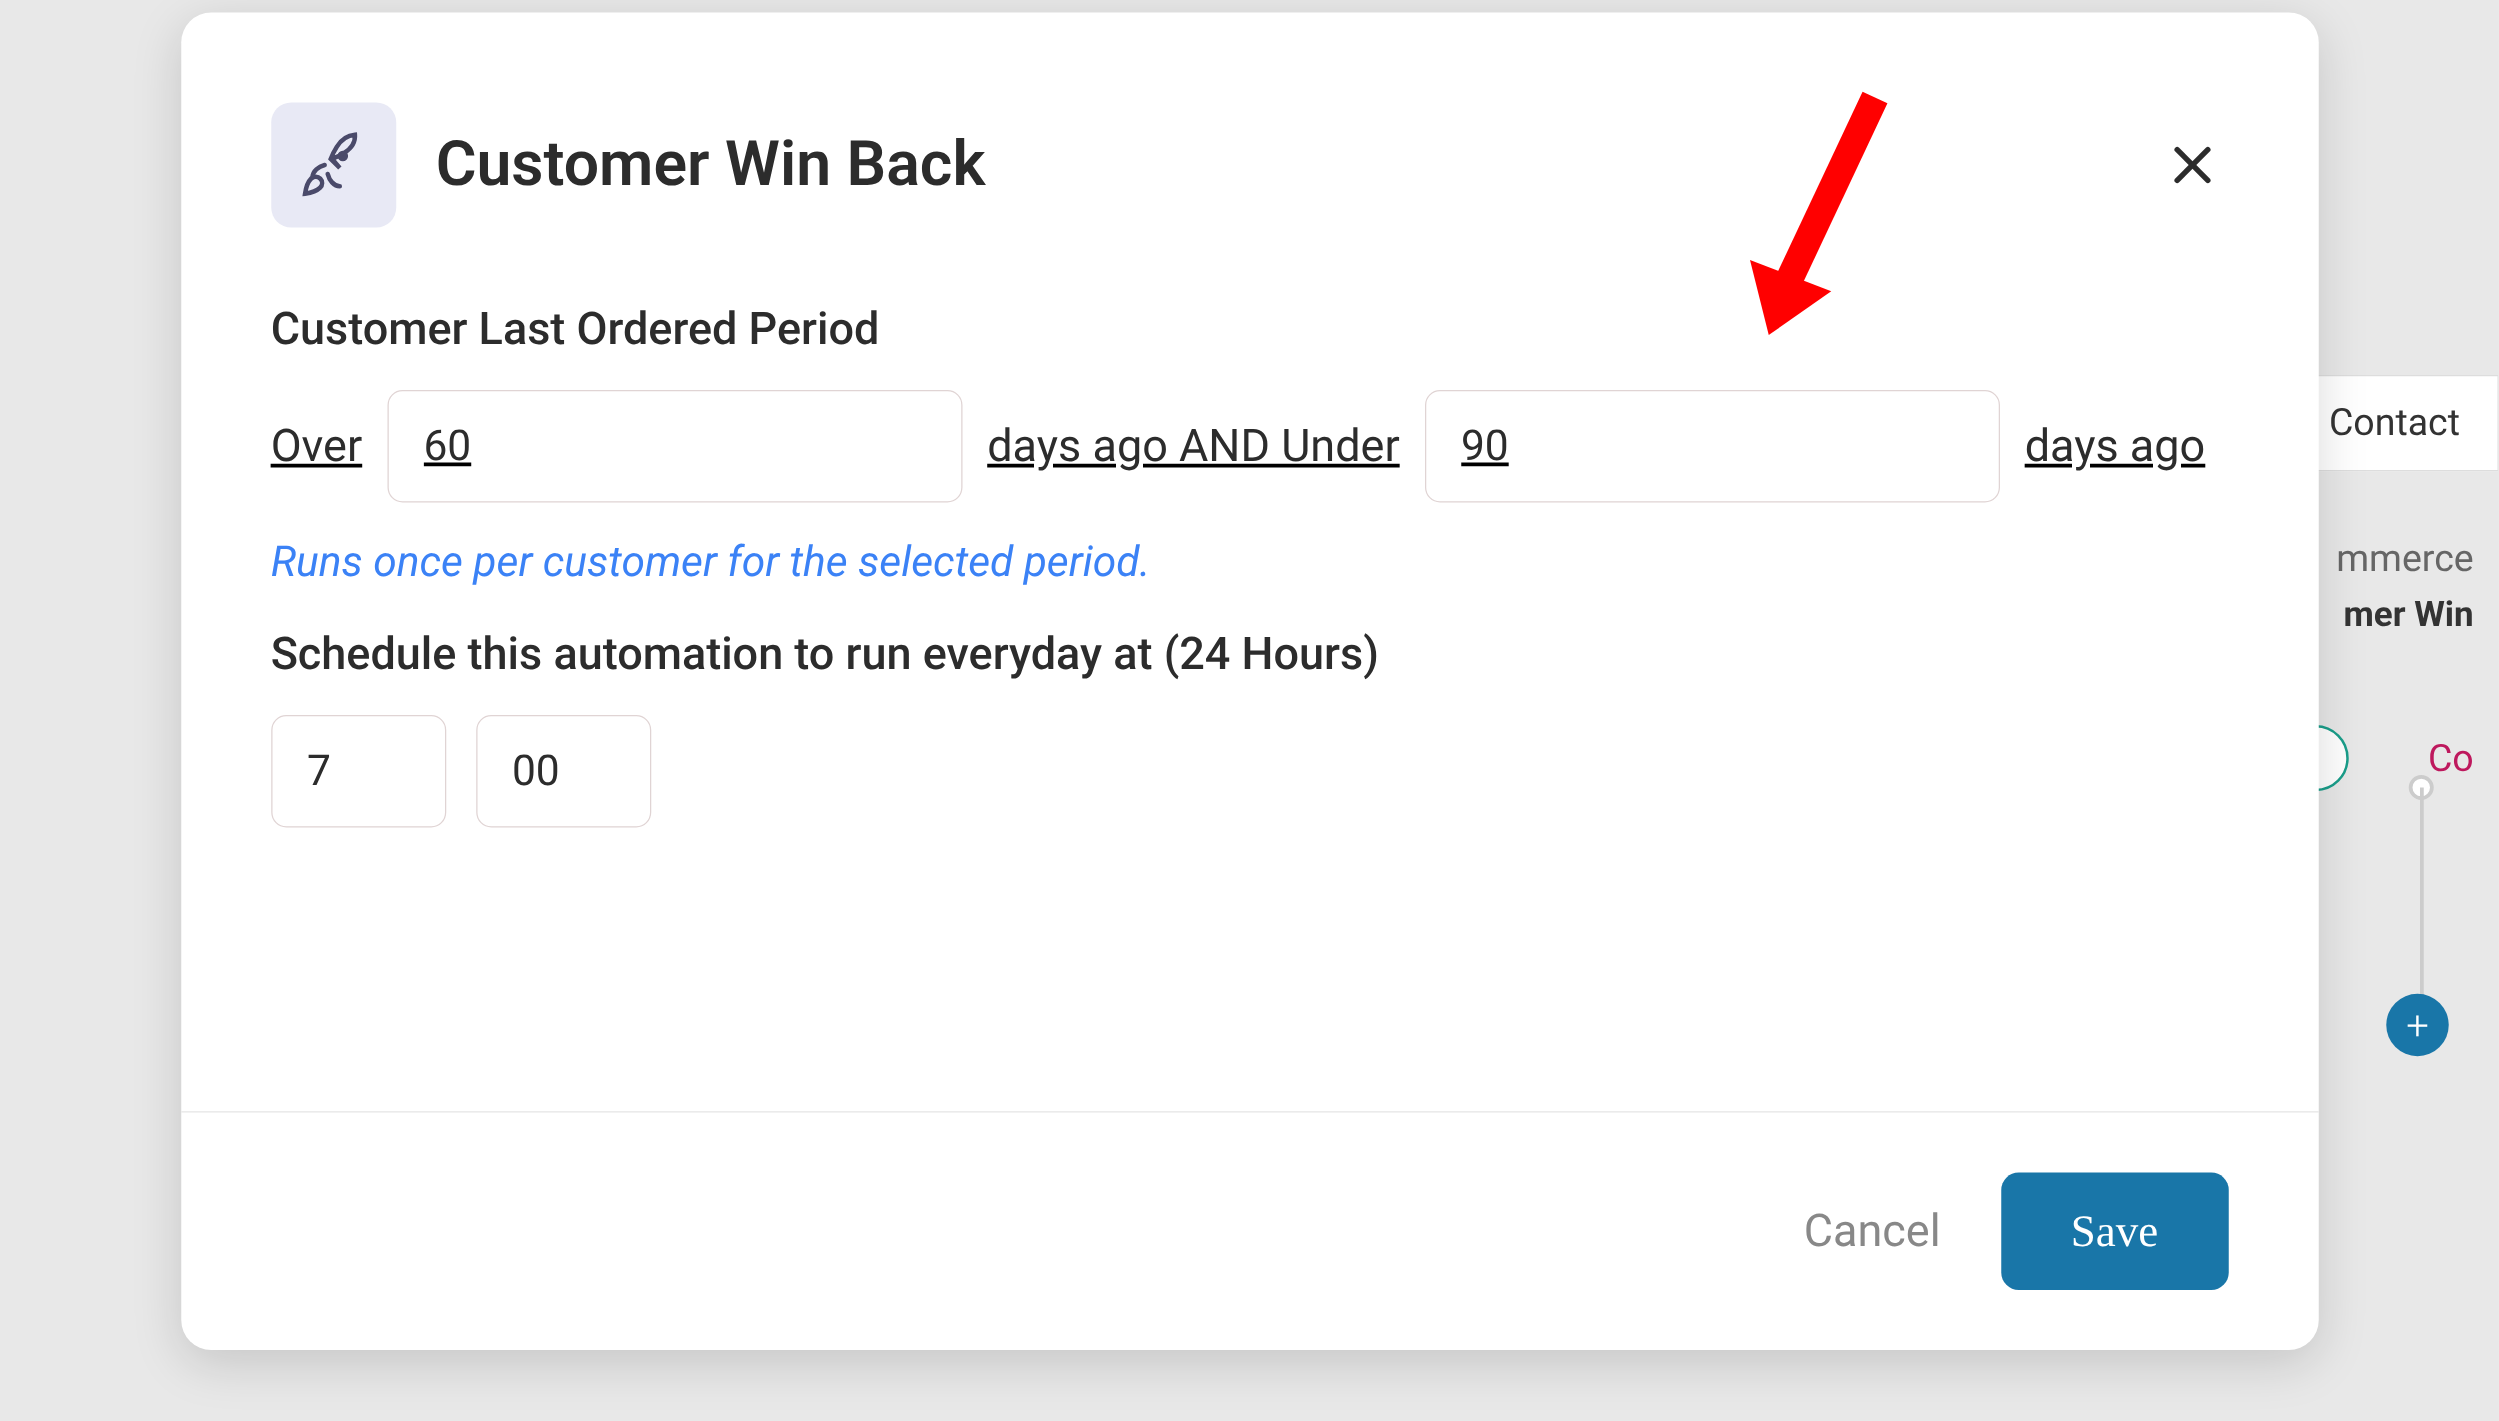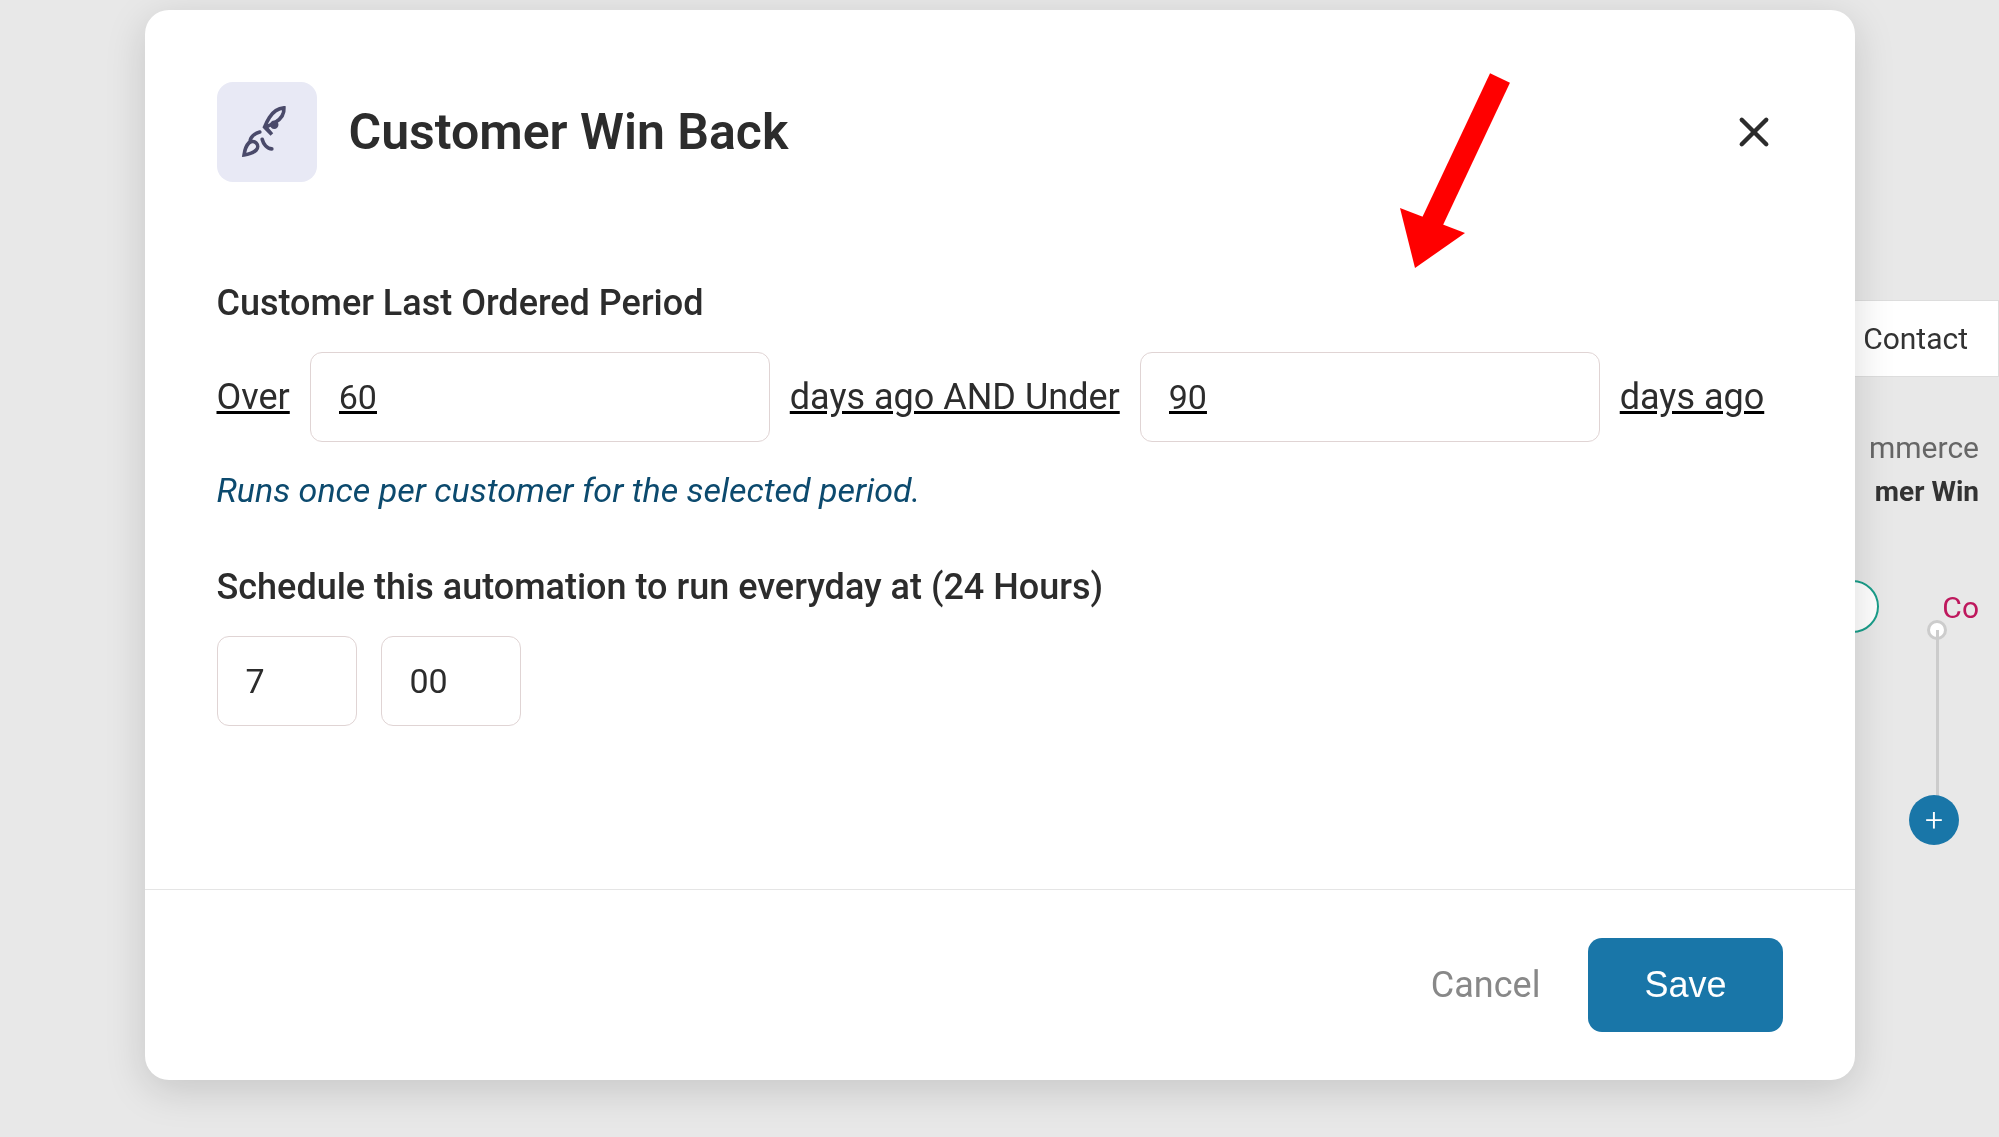--- a/index.html
+++ b/index.html
@@ -127,21 +127,20 @@
     
     .modal {
       background: white;
       border-radius: 24px;
       width: 1710px;
       height: 1070px;
       box-shadow: 0 10px 40px rgba(0,0,0,0.15);
       display: flex;
       flex-direction: column;
       position: relative;
-      gap: 40px;
     }
     
     .modal-header {
       display: flex;
       align-items: center;
       padding: 72px 72px 0 72px;
       gap: 32px;
     }
     
     .icon-box {
@@ -217,23 +216,23 @@
       font-family: inherit;
     }
     
     .input-wide {
       width: 460px;
     }
     
     .helper-text {
       font-size: 34px;
       font-style: italic;
-      color: #0c4a6e;
+      color: #3b82f6;
       margin-top: 28px;
-      margin-bottom: 56px;
+      margin-bottom: 32px;
     }
     
     .time-row {
       display: flex;
       gap: 24px;
       margin-top: 28px;
     }
     
     .time-input {
       border: 1.5px solid #e0d4d4;
@@ -266,21 +265,21 @@
     
     .save-btn {
       background: #1976a8;
       border: none;
       color: white;
       font-size: 36px;
       font-weight: 500;
       padding: 26px 56px;
       border-radius: 14px;
       cursor: pointer;
-      font-family: Liberation Sans, sans-serif;
+      font-family: Liberation Serif, serif;
     }
     
     .arrow-annotation {
       position: absolute;
       top: 48px;
       left: 1225px;
       pointer-events: none;
     }
     
     .arrow-annotation svg {

